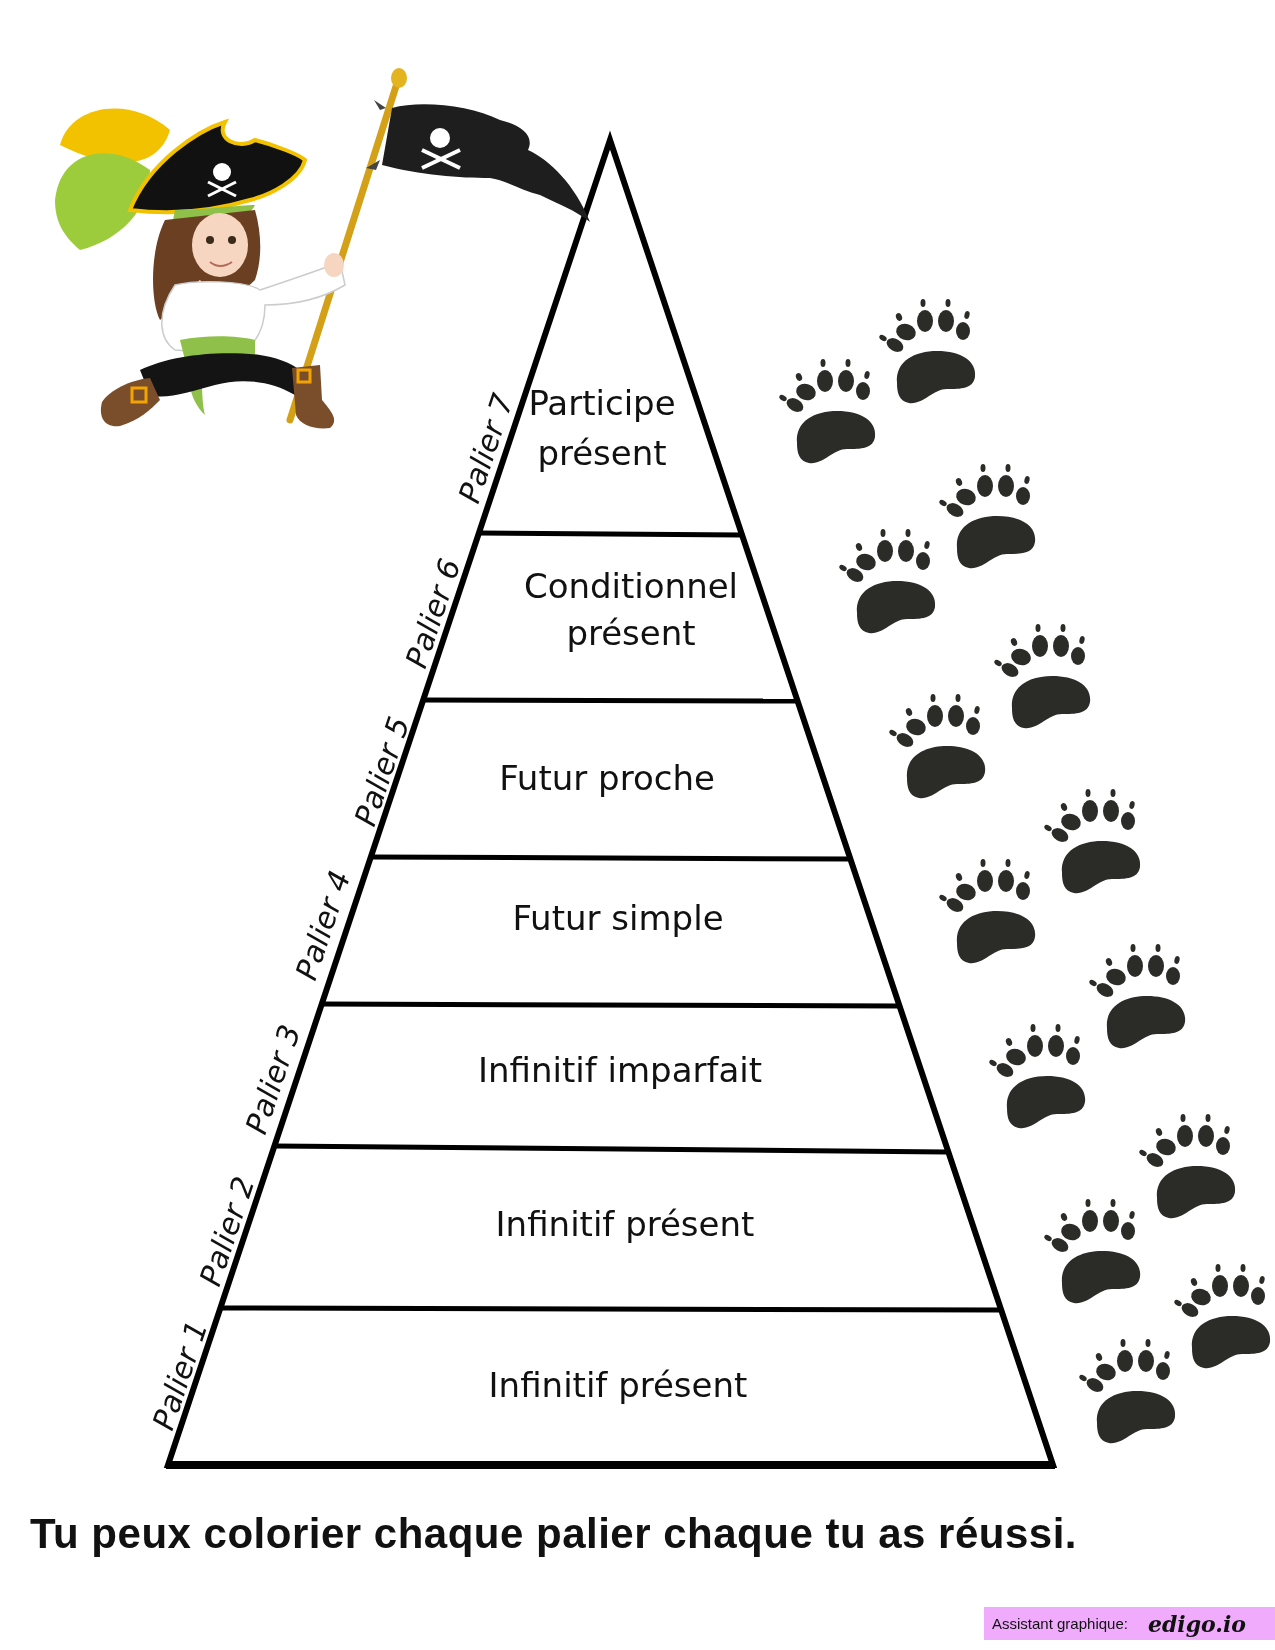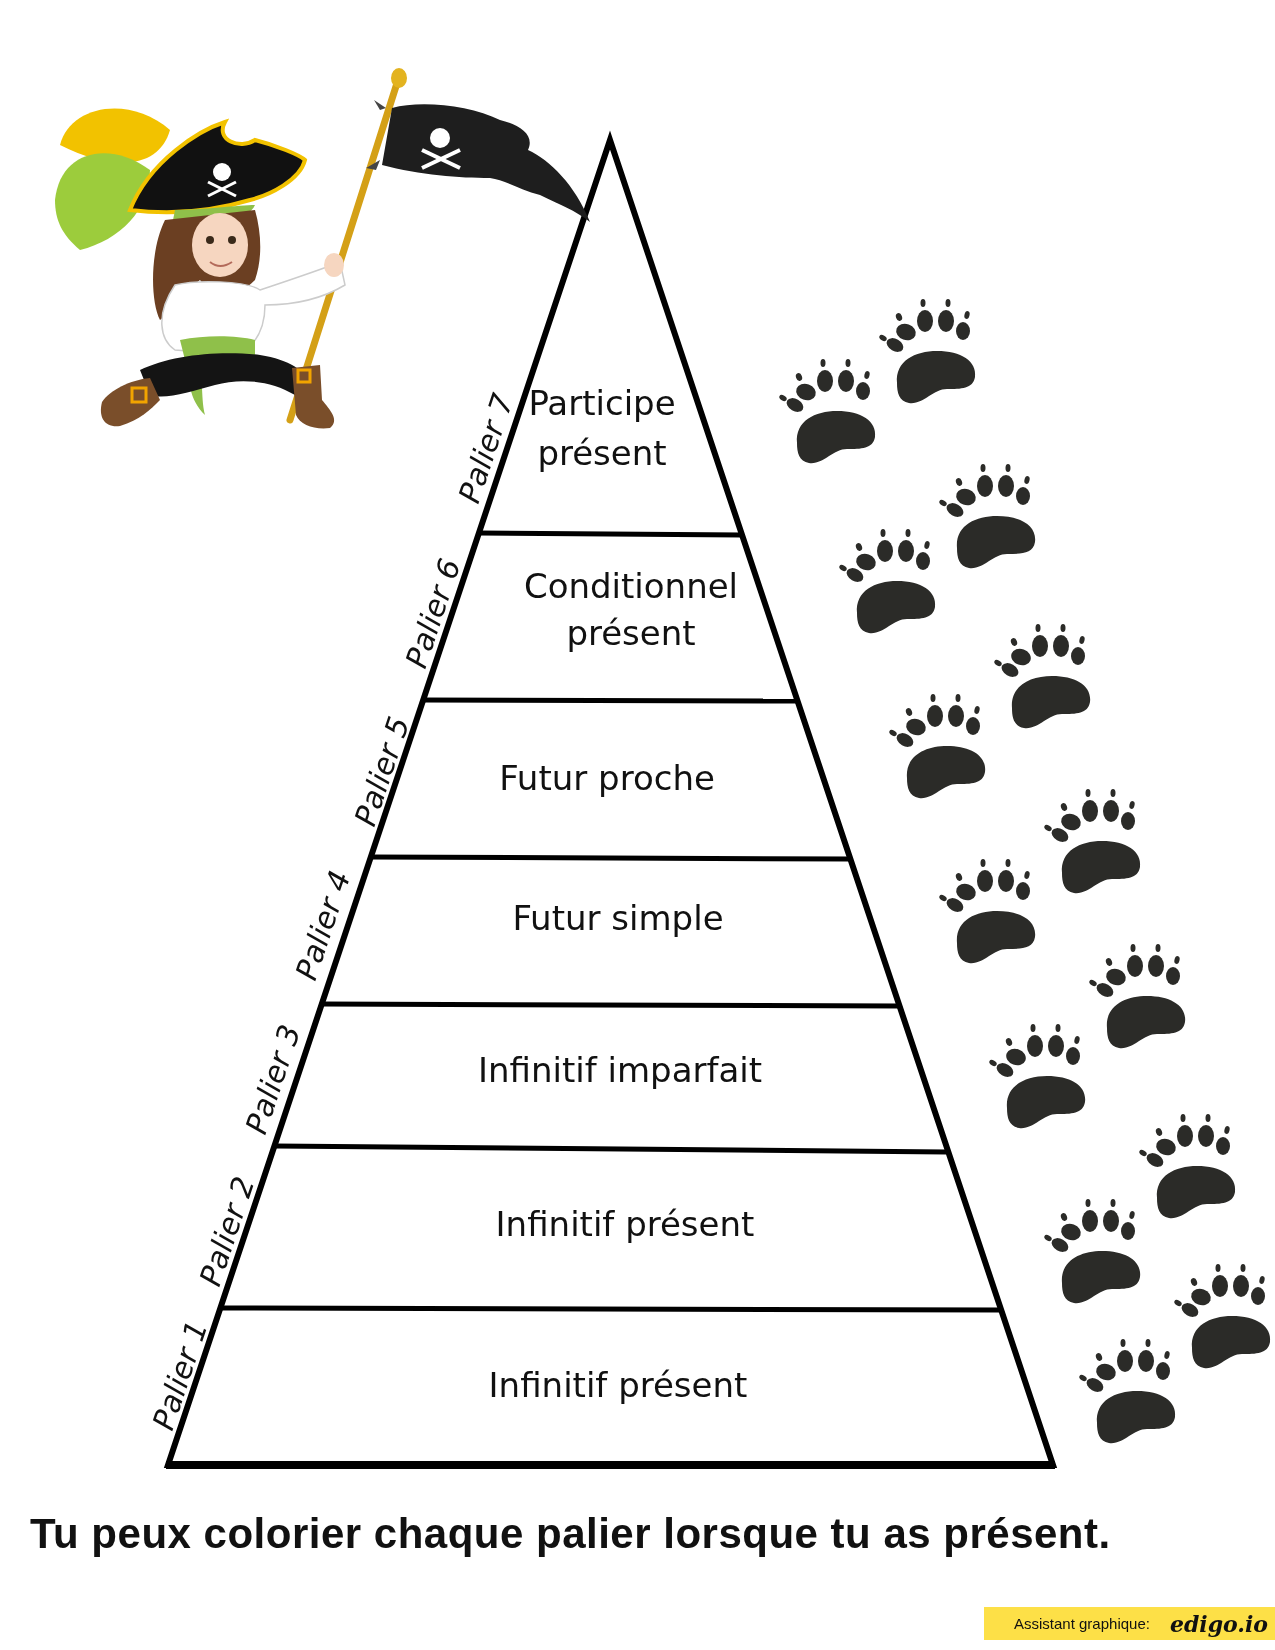--- a/index.html
+++ b/index.html
@@ -7,22 +7,22 @@
   #stage { position: absolute; left: 0; top: 0; width: 1275px; height: 1650px; }
   .tier-text { font-family: "DejaVu Sans", sans-serif; font-size: 34px; fill: #111; }
   .palier { font-family: "DejaVu Sans", sans-serif; font-style: italic; font-size: 30px; fill: #111; }
   .caption {
     position: absolute; left: 30px; top: 1510px; width: 1230px;
     font-family: "Liberation Sans", sans-serif; font-weight: bold; font-size: 42px;
     color: #111; letter-spacing: 0.5px; white-space: nowrap;
   }
   .credit {
     position: absolute; left: 984px; top: 1607px; width: 291px; height: 33px;
-    background: #fde047; display: flex; align-items: center; justify-content: flex-start;
-    padding-left: 30px; box-sizing: border-box; white-space: nowrap;
+    background: #f0abfc; display: flex; align-items: center; justify-content: flex-start;
+    padding-left: 8px; box-sizing: border-box; white-space: nowrap;
   }
   .credit-label { font-family: "Liberation Sans", sans-serif; font-size: 15px; color: #111; }
   .credit-brand { font-family: "DejaVu Serif", serif; font-style: italic; font-weight: bold; font-size: 22px; color: #111; margin-left: 20px; }
 </style>
 </head>
 <body>
 
 <svg id="stage" width="1275" height="1650" viewBox="0 0 1275 1650" xmlns="http://www.w3.org/2000/svg">
   <defs>
     <g id="paw">
@@ -138,18 +138,18 @@
     <use href="#paw" transform="translate(1100,855)"></use>
     <use href="#paw" transform="translate(1045,1090)"></use>
     <use href="#paw" transform="translate(1145,1010)"></use>
     <use href="#paw" transform="translate(1100,1265)"></use>
     <use href="#paw" transform="translate(1195,1180)"></use>
     <use href="#paw" transform="translate(1135,1405)"></use>
     <use href="#paw" transform="translate(1230,1330)"></use>
   </g>
 </svg>
 
-<div class="caption">Tu peux colorier chaque palier lorsque tu as présent.</div>
+<div class="caption">Tu peux colorier chaque palier chaque tu as réussi.</div>
 
 <div class="credit">
   <span class="credit-label">Assistant graphique:</span>
   <span class="credit-brand">edigo.io</span>
 </div>
 
 </body></html>

